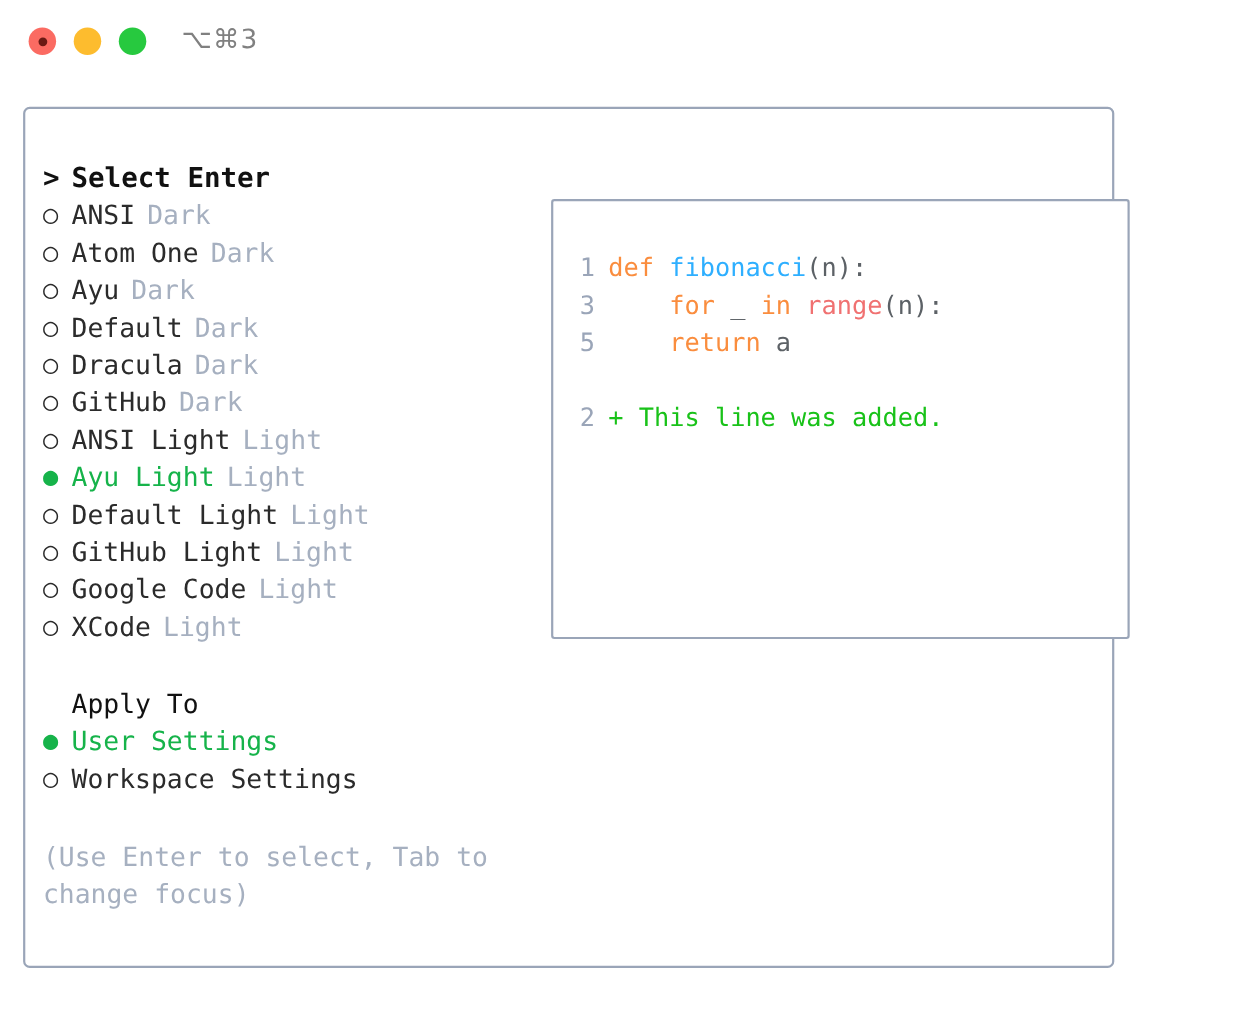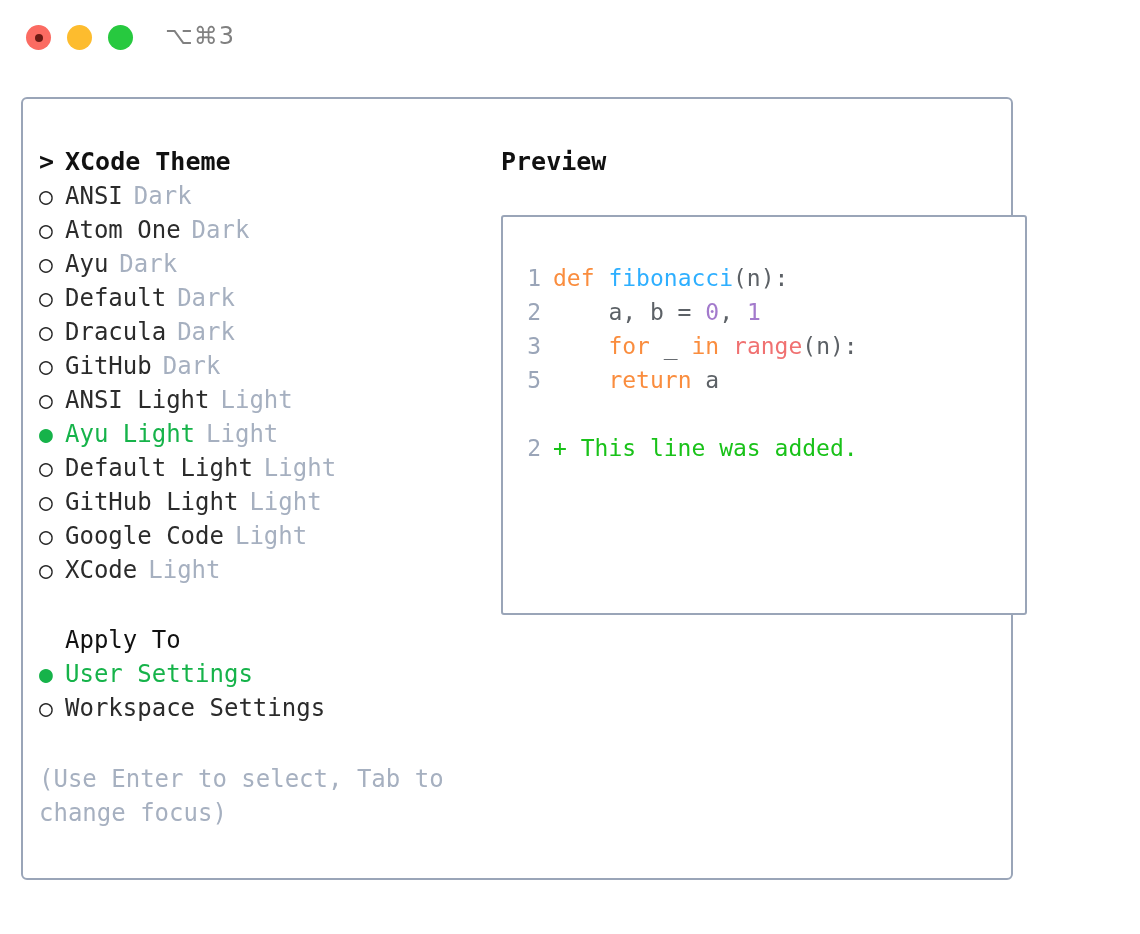--- a/index.html
+++ b/index.html
@@ -210,21 +210,21 @@
     <div class="shortcut">⌥⌘3</div>
   </div>
 
   <div class="panel">
     <div class="content">
 
       <div class="left-col">
 
         <div class="row heading-row">
           <span class="bullet">&gt;</span>
-          <span class="label">XCode Theme</span>
+          <span class="label">Select Enter</span>
         </div>
 
         <div id="theme-list">
             <div class="row">
               <span class="bullet">○</span>
               <span class="label">ANSI</span>
               <span class="variant">Dark</span>
             </div>
             <div class="row">
               <span class="bullet">○</span>
@@ -299,27 +299,25 @@
               <span class="bullet">○</span>
               <span class="label">Workspace Settings</span>
             </div>
           </div>
 
       </div>
 
       <div class="hint">(Use Enter to select, Tab to change focus)</div>
 
       <div class="right-col">
-        <div class="preview-title">Preview</div>
 
         <div class="code-box">
           <div class="code-inner">
             <div id="code-list">
                 <div class="code-line"><span class="ln">1</span><span class="tok-kw">def </span><span class="tok-fn">fibonacci</span><span class="tok-pl">(n):</span></div>
-                <div class="code-line"><span class="ln">2</span><span class="tok-pl">    a, b = </span><span class="tok-num">0</span><span class="tok-pl">, </span><span class="tok-num">1</span></div>
                 <div class="code-line"><span class="ln">3</span><span class="tok-pl">    </span><span class="tok-kw">for</span><span class="tok-pl"> _ </span><span class="tok-kw">in</span><span class="tok-pl"> </span><span class="tok-call">range</span><span class="tok-pl">(n):</span></div>
                 <div class="code-line"><span class="ln">5</span><span class="tok-pl">    </span><span class="tok-kw">return</span><span class="tok-pl"> a</span></div>
               </div>
             <div class="code-gap"></div>
             <div id="diff-list">
                 <div class="code-line"><span class="ln">2</span><span class="tok-add">+ This line was added.</span></div>
               </div>
           </div>
         </div>
       </div>

